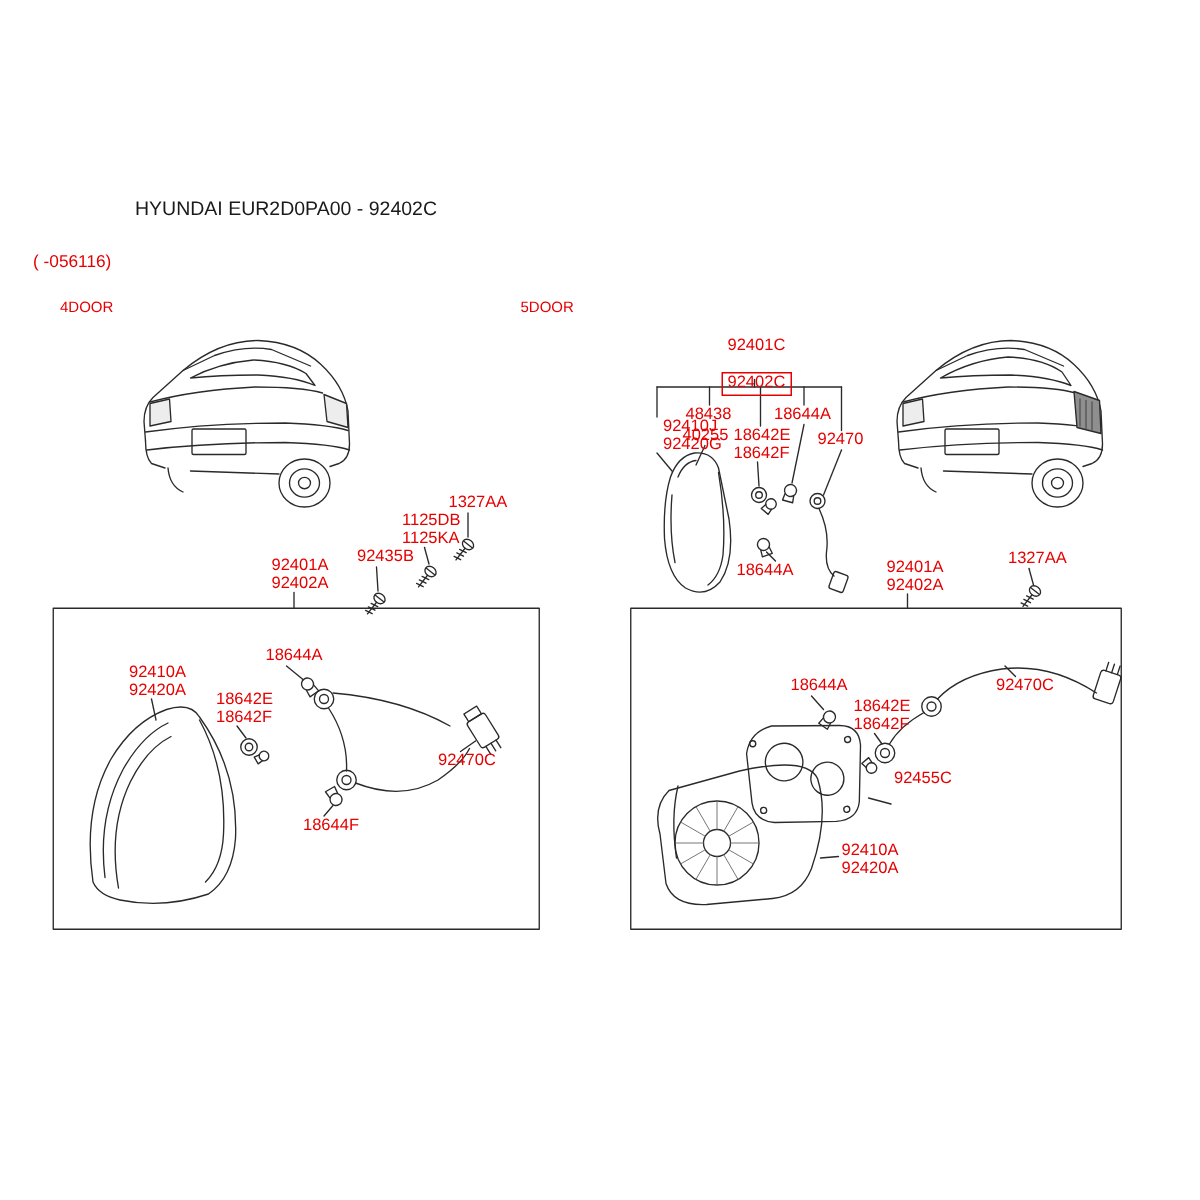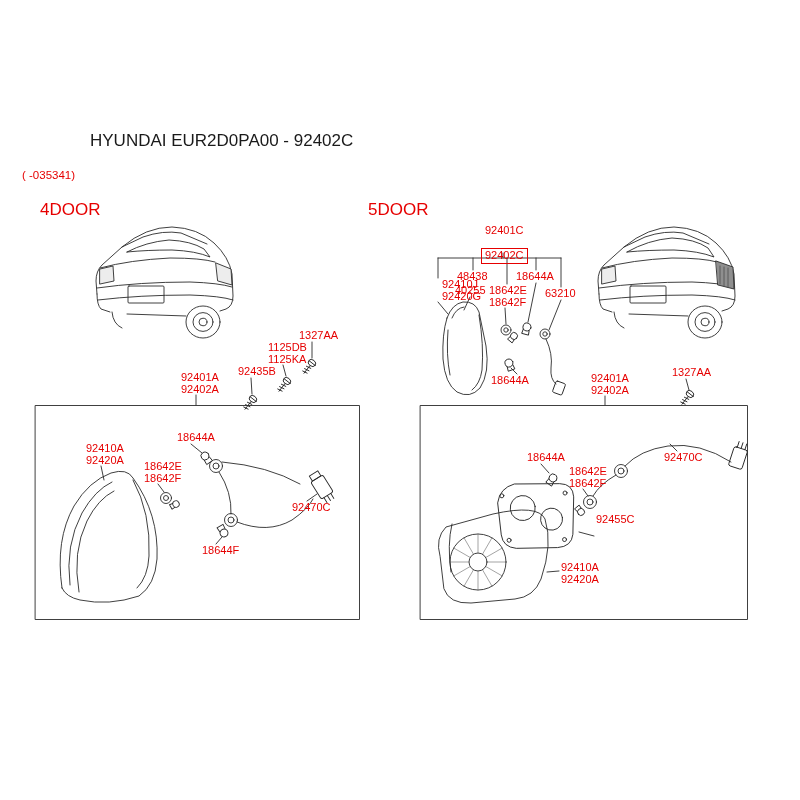--- a/index.html
+++ b/index.html
@@ -1,21 +1,21 @@
 <!DOCTYPE html>
 <html><head>
 <meta charset="utf-8">
 <style>
   html,body{margin:0;padding:0}
   body{width:800px;height:800px;background:#ffffff;font-family:"Liberation Sans",sans-serif}
   #canvas{position:relative;width:800px;height:800px;background:#fff;overflow:hidden}
   .art{position:absolute;left:0;top:0;width:800px;height:800px}
-  .title{position:absolute;left:90px;top:131px;font-size:17px;color:#1a1a1a;white-space:nowrap}
+  .title{position:absolute;left:90px;top:131px;font-size:13px;color:#1a1a1a;white-space:nowrap}
   .rev{position:absolute;left:22px;top:169px;font-size:11.5px;color:#e60000;white-space:nowrap}
-  .sec{position:absolute;font-size:17px;color:#e60000;white-space:nowrap}
+  .sec{position:absolute;font-size:10px;color:#e60000;white-space:nowrap}
   .lbl{position:absolute;font-size:11px;line-height:11.5px;color:#e60000;white-space:nowrap}
   .lbl .ln{display:block}
   .boxed{display:inline-block;border:1px solid #e60000;padding:1px 3px}
 </style>
 </head>
 <body>
 
 <div id="canvas">
 
   <svg class="art" width="800" height="800" viewBox="0 0 800 800">
@@ -247,24 +247,24 @@
           <line x1="482.5" y1="554.2" x2="492" y2="537.8"></line>
           <line x1="485.8" y1="557.5" x2="502.3" y2="548"></line>
         </g>
         <path d="M452,524 Q447,545 451,572"></path>
       </g>
 
     </g>
   </svg>
 
   <div class="title">HYUNDAI EUR2D0PA00 - 92402C</div>
-  <div class="rev">( -035341)</div>
+  <div class="rev">( -056116)</div>
 
   <div class="sec" style="left:40px;top:200px">4DOOR</div>
-  <div class="sec" style="left:368px;top:200px">5DOOR</div>
+  <div class="sec" style="left:347px;top:200px">5DOOR</div>
 
   <div class="lbl" style="left:299px;top:330px">1327AA</div>
   <div class="lbl" style="left:268px;top:342px">
     <span class="ln">1125DB</span>
     <span class="ln">1125KA</span>
   </div>
   <div class="lbl" style="left:238px;top:366px">92435B</div>
   <div class="lbl" style="left:181px;top:372px">
     <span class="ln">92401A</span>
     <span class="ln">92402A</span>
@@ -289,21 +289,21 @@
   <div class="lbl" style="left:516px;top:271px">18644A</div>
   <div class="lbl" style="left:442px;top:279px">
     <span class="ln">92410J</span>
     <span class="ln">92420G</span>
   </div>
   <div class="lbl" style="left:455px;top:285px">40255</div>
   <div class="lbl" style="left:489px;top:285px">
     <span class="ln">18642E</span>
     <span class="ln">18642F</span>
   </div>
-  <div class="lbl" style="left:545px;top:288px">63210</div>
+  <div class="lbl" style="left:545px;top:288px">92470</div>
   <div class="lbl" style="left:491px;top:375px">18644A</div>
   <div class="lbl" style="left:591px;top:373px">
     <span class="ln">92401A</span>
     <span class="ln">92402A</span>
   </div>
   <div class="lbl" style="left:672px;top:367px">1327AA</div>
   <div class="lbl" style="left:527px;top:452px">18644A</div>
   <div class="lbl" style="left:569px;top:466px">
     <span class="ln">18642E</span>
     <span class="ln">18642F</span>

